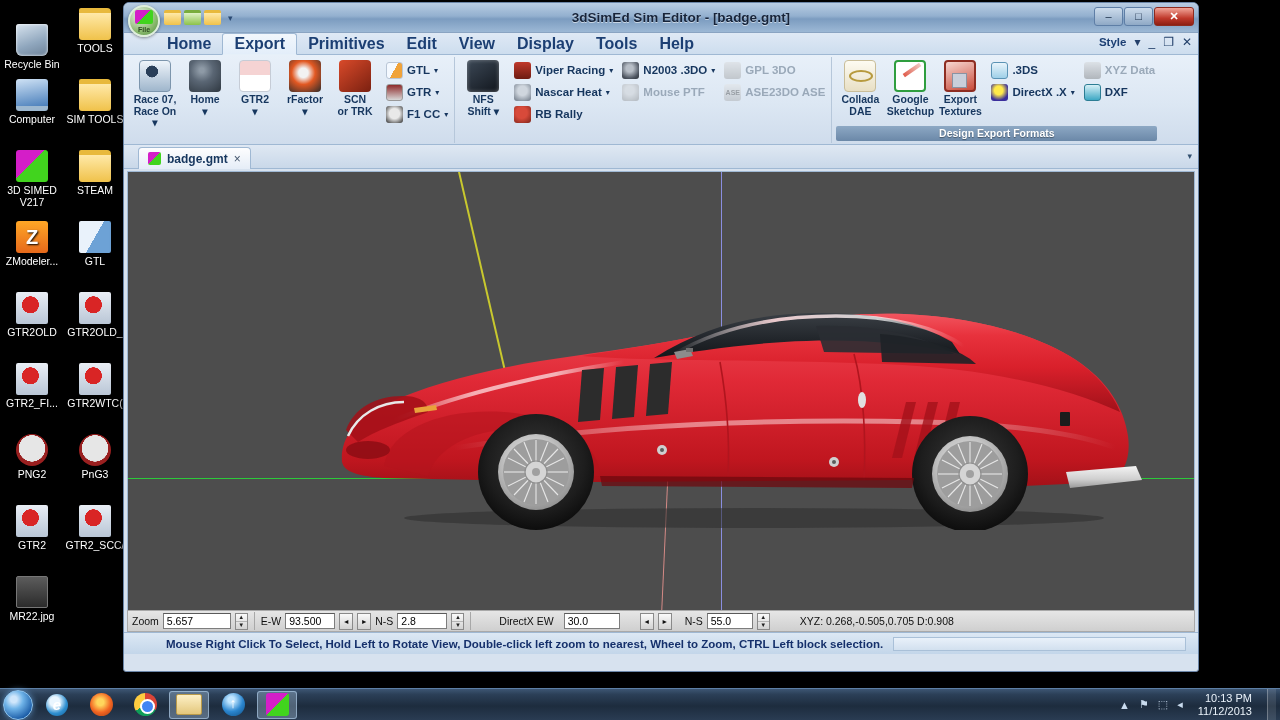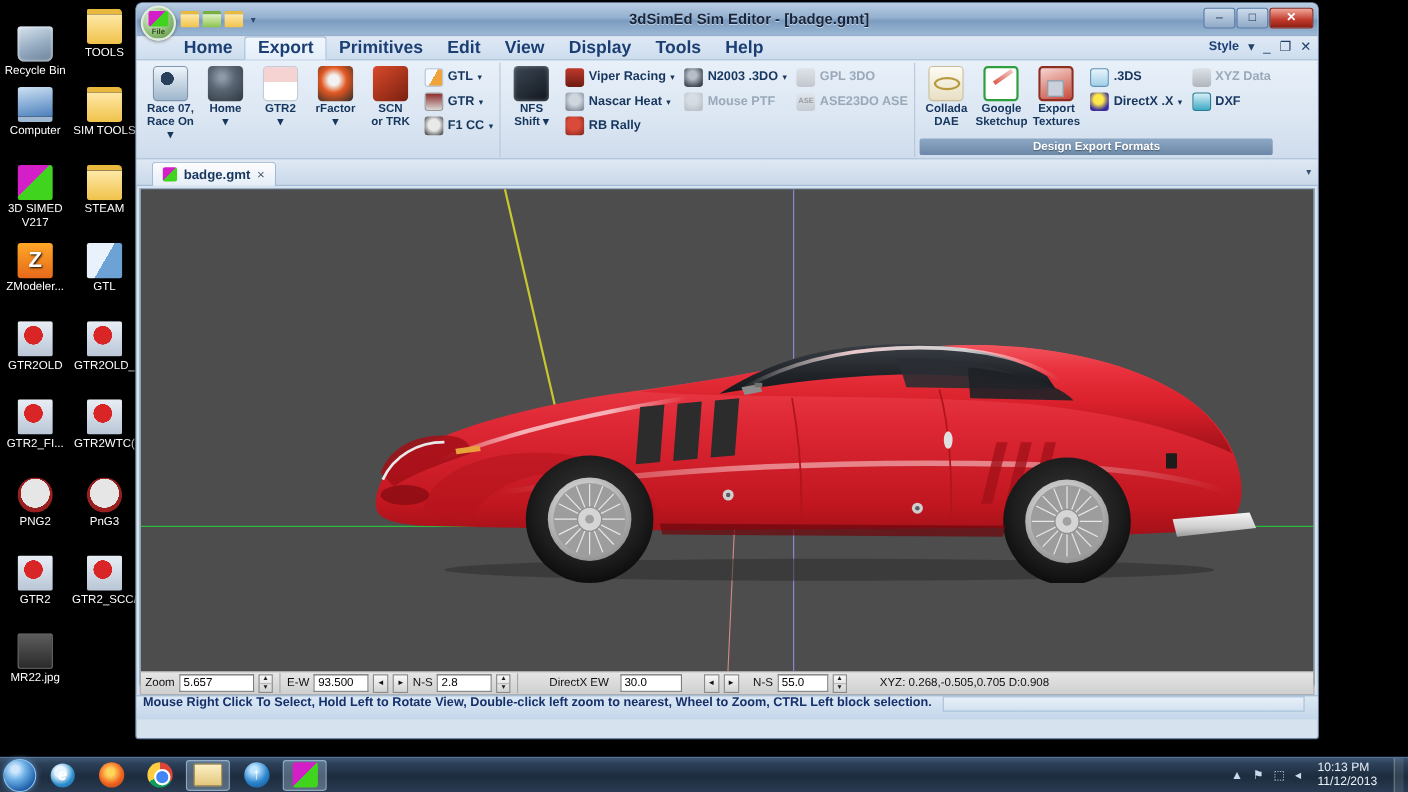--- a/index.html
+++ b/index.html
@@ -238,21 +238,21 @@
   .spin i:first-child { border-bottom:1px solid #b5b5b5; }
   .arrbtn { width:14px; height:17px; border:1px solid #8a8a8a;
      background: linear-gradient(180deg,#fafafa,#d2d2d2);
      font-size:7px; line-height:15px; text-align:center; color:#111; }
   .sdiv { width:1px; height:18px; background:#a8a8a8; margin:0 2px; }
 
   #hintbar {
     position:absolute; left:0; bottom:17px; width:100%; height:22px;
     background: linear-gradient(180deg,#dce8f4,#c3d6ea);
     border-top:1px solid #9fb8d3;
-    display:flex; align-items:flex-start;
+    display:flex; align-items:center;padding-left:36px;
   }
   #hinttext { font-size:11.5px; font-weight:bold; color:#15306b; padding-left:6px; white-space:nowrap;}
   #hintfill { flex:1; margin-left:10px; height:14px;
      background: linear-gradient(180deg,#e9f1fa,#d2e0ef); border:1px solid #a9c0d8; margin-right:12px; }
 
   
   #taskbar {
     position:absolute; left:0; bottom:0; width:1280px; height:32px;
     background: linear-gradient(180deg,#3d5673 0%, #2b3f57 18%, #1d2c3e 55%, #2a3c53 100%);
     border-top:1px solid #5d7fa5;
@@ -280,21 +280,21 @@
      border-radius:50%;background:#4285f4;border:2px solid #fff;}
   .tb-exp { width:26px;height:21px;border-radius:2px;
      background: linear-gradient(180deg,#fdf0c6,#e3c77c); border:1px solid #b99a4a;}
   .tb-up { width:23px;height:23px;border-radius:50%;
      background: radial-gradient(circle at 40% 30%,#bfe5ff 0 15%,#2b86cf 55%,#0f4c80 100%);
      color:#fff;font-size:14px;line-height:21px;text-align:center;}
   .tb-sim { width:23px;height:23px;border-radius:3px;
      background-image: linear-gradient(135deg,#d41ec8 0 48%, #41d41e 48% 100%);}
   #tray { margin-left:auto; display:flex; align-items:center; gap:9px; padding-right:4px; }
   .trayicon { color:#c9dbee; font-size:11px; }
-  #clock { color:#eaf2fa; font-size:11px; line-height:13px; text-align:left; padding:0 6px; }
+  #clock { color:#eaf2fa; font-size:11px; line-height:13px; text-align:right; padding:0 6px; }
   .showdesk { width:9px; height:32px; background: rgba(255,255,255,.10);
      border-left:1px solid rgba(255,255,255,.28); }
 </style>
 </head>
 <body>
 
 <div id="root">
 
   <div id="desktop">
     <div id="desk-icons">

